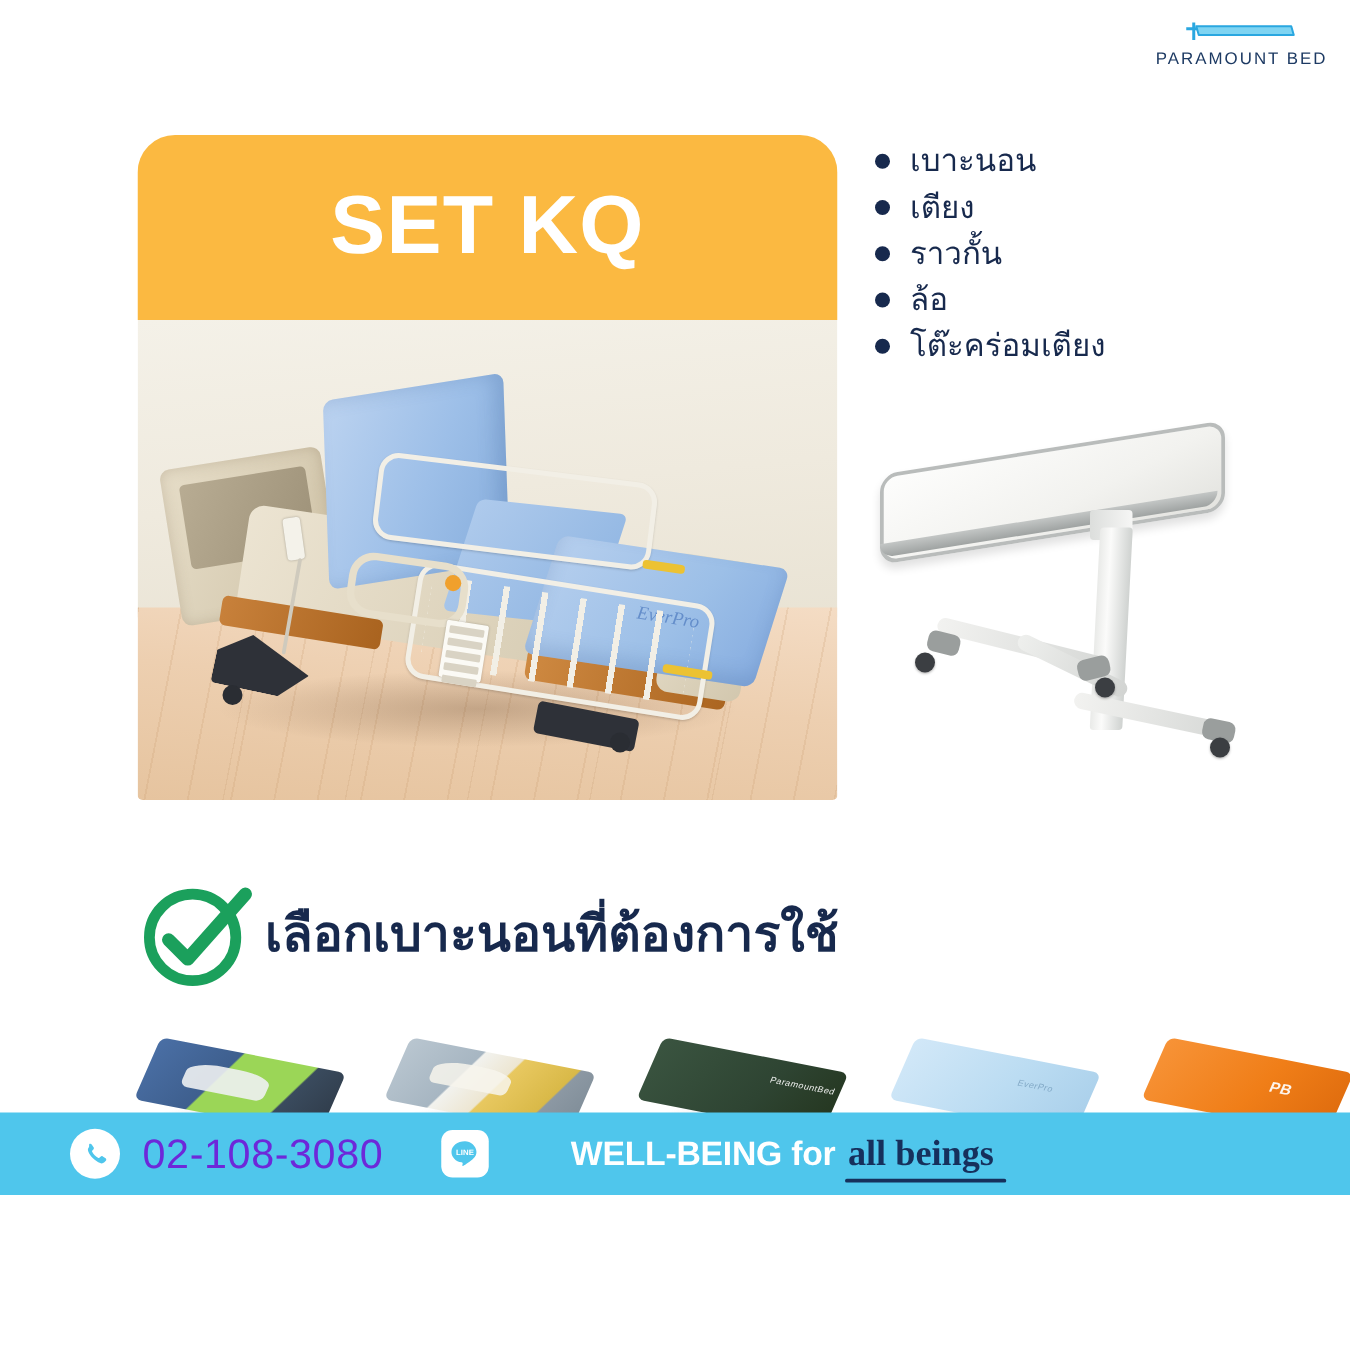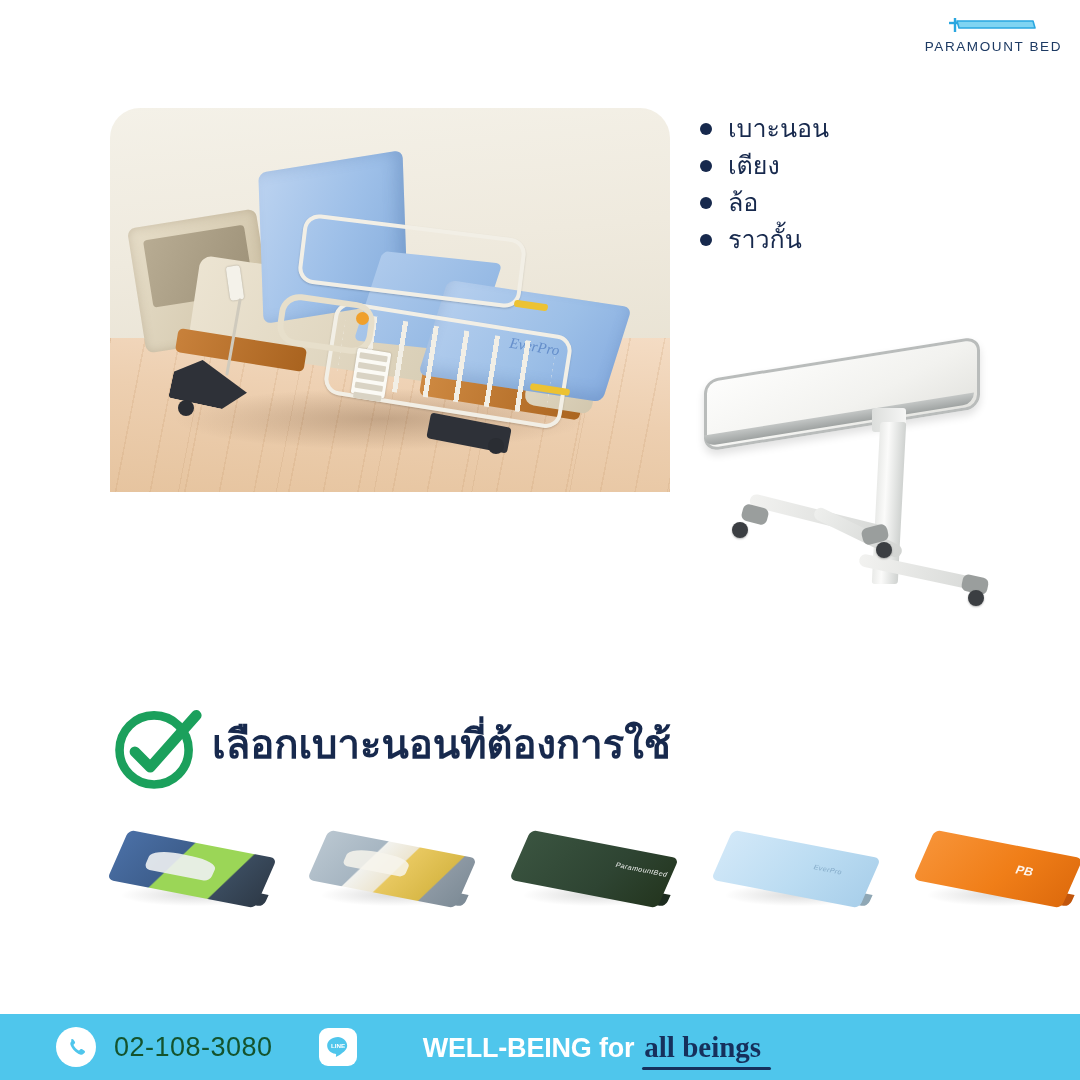--- a/index.html
+++ b/index.html
@@ -4,21 +4,21 @@
 <title>SET KQ — Paramount Bed</title>
 <style>
   html,body{margin:0;padding:0;}
   body{
     width:1080px;height:1080px;
     background:#ffffff;
     font-family:"Liberation Sans","DejaVu Sans",sans-serif;
     overflow:hidden;
     position:relative;
   }
-  .page{position:relative;width:1080px;height:1080px;}
+  .page{position:relative;width:1080px;height:956px;}
 
   
   .brand{
     position:absolute; top:12px; right:18px;
     display:flex; flex-direction:column; align-items:center;
   }
   .brand-mark{width:96px;height:26px;display:block;}
   .brand-name{
     font-size:13.5px; letter-spacing:1.6px; font-weight:400;
     color:#1d3a63; margin-top:1px; white-space:nowrap;
@@ -164,21 +164,21 @@
     border-radius:7px;transform:rotate(12deg);}
   .cap{position:absolute;width:26px;height:17px;background:#9a9e9d;border-radius:6px;}
   .wheel{position:absolute;width:16px;height:16px;border-radius:50%;
     background:#3b3e42;box-shadow:0 1px 2px rgba(0,0,0,.3);}
 
   
   .section-head{position:absolute;left:108px;top:700px;display:flex;align-items:center;}
   .check-icon{width:96px;height:96px;flex:0 0 96px;margin-right:8px;}
   .section-title{
     font-size:40px;font-weight:700;color:#17294D;line-height:1;white-space:nowrap;
-    font-family:Liberation Mono, monospace;
+    font-family:Liberation Serif, serif;
   }
 
   
   .mattress-row{position:absolute;left:100px;top:828px;width:960px;height:100px;}
   .mattress{position:absolute;width:170px;height:92px;}
   .m-shadow{position:absolute;left:12px;top:56px;width:142px;height:22px;
     background:radial-gradient(ellipse at 50% 50%,rgba(80,80,80,.20) 0%,rgba(80,80,80,0) 72%);}
   .m-slab{position:absolute;left:8px;top:14px;width:148px;height:54px;border-radius:6px;
     transform:skewY(11deg) skewX(-22deg);}
   .m-side{position:absolute;left:8px;top:52px;width:148px;height:13px;border-radius:0 0 6px 6px;
@@ -188,21 +188,21 @@
 
   
   .footer{
     position:absolute;left:0;right:0;bottom:0;height:66px;
     background:#4FC6EC;display:flex;align-items:center;
   }
   .phone-icon{
     width:40px;height:40px;border-radius:50%;background:#ffffff;
     margin-left:56px;display:flex;align-items:center;justify-content:center;flex:0 0 40px;
   }
-  .phone-number{color:#14532d;font-size:27px;margin-left:18px;letter-spacing:.5px;white-space:nowrap;}
+  .phone-number{color:#6d28d9;font-size:33px;margin-left:18px;letter-spacing:.5px;white-space:nowrap;}
   .line-icon{
     width:38px;height:38px;border-radius:9px;background:#ffffff;
     margin-left:46px;display:flex;align-items:center;justify-content:center;flex:0 0 38px;
   }
   .line-id{color:#ffffff;font-size:25px;margin-left:18px;letter-spacing:.2px;white-space:nowrap;}
   .tagline{margin-left:66px;display:flex;align-items:baseline;white-space:nowrap;text-align:center;}
   .tag-main{color:#ffffff;font-weight:700;font-size:27px;letter-spacing:-.2px;}
   .tag-all{
     color:#16305c;font-weight:700;font-size:29px;margin-left:10px;
     font-family:"Liberation Serif","DejaVu Serif",serif;
@@ -221,20 +221,23 @@
   <div class="brand">
     <svg class="brand-mark" viewBox="0 0 96 26">
       <path d="M10 6 L10 20" stroke="#2aa7e0" stroke-width="2.4" fill="none"></path>
       <path d="M4 11 L30 11" stroke="#2aa7e0" stroke-width="2.4" fill="none"></path>
       <path d="M12 9 L88 9 L90 16 L14 16 Z" fill="#7fd4f2" stroke="#2aa7e0" stroke-width="1.6" stroke-linejoin="round"></path>
     </svg>
     <div class="brand-name">PARAMOUNT BED</div>
   </div>
 
   <div class="card">
+    <div class="card-banner">
+      <h1 class="card-title">SET KQ</h1>
+    </div>
 
     <div class="card-photo">
       <div class="scene">
         <div class="wall"></div>
         <div class="floor">
             <div class="floor-grain"></div>
           </div>
       </div>
 
       <div class="bed">
@@ -280,25 +283,29 @@
     <div class="feature">
       <span class="feature-bullet"></span>
       <span class="feature-label">เบาะนอน</span>
     </div>
     <div class="feature">
       <span class="feature-bullet"></span>
       <span class="feature-label">เตียง</span>
     </div>
     <div class="feature">
       <span class="feature-bullet"></span>
+      <span class="feature-label">ราวกั้น</span>
+    </div>
+    <div class="feature">
+      <span class="feature-bullet"></span>
       <span class="feature-label">ล้อ</span>
     </div>
     <div class="feature">
       <span class="feature-bullet"></span>
-      <span class="feature-label">ราวกั้น</span>
+      <span class="feature-label">โต๊ะคร่อมเตียง</span>
     </div>
   </div>
 
   <div class="table-wrap">
     <div class="tbl-top"></div>
     <div class="tbl-edge"></div>
     <div class="tbl-col2"></div>
     <div class="tbl-col"></div>
     <div class="base-back"></div>
     <div class="base-spine"></div>

